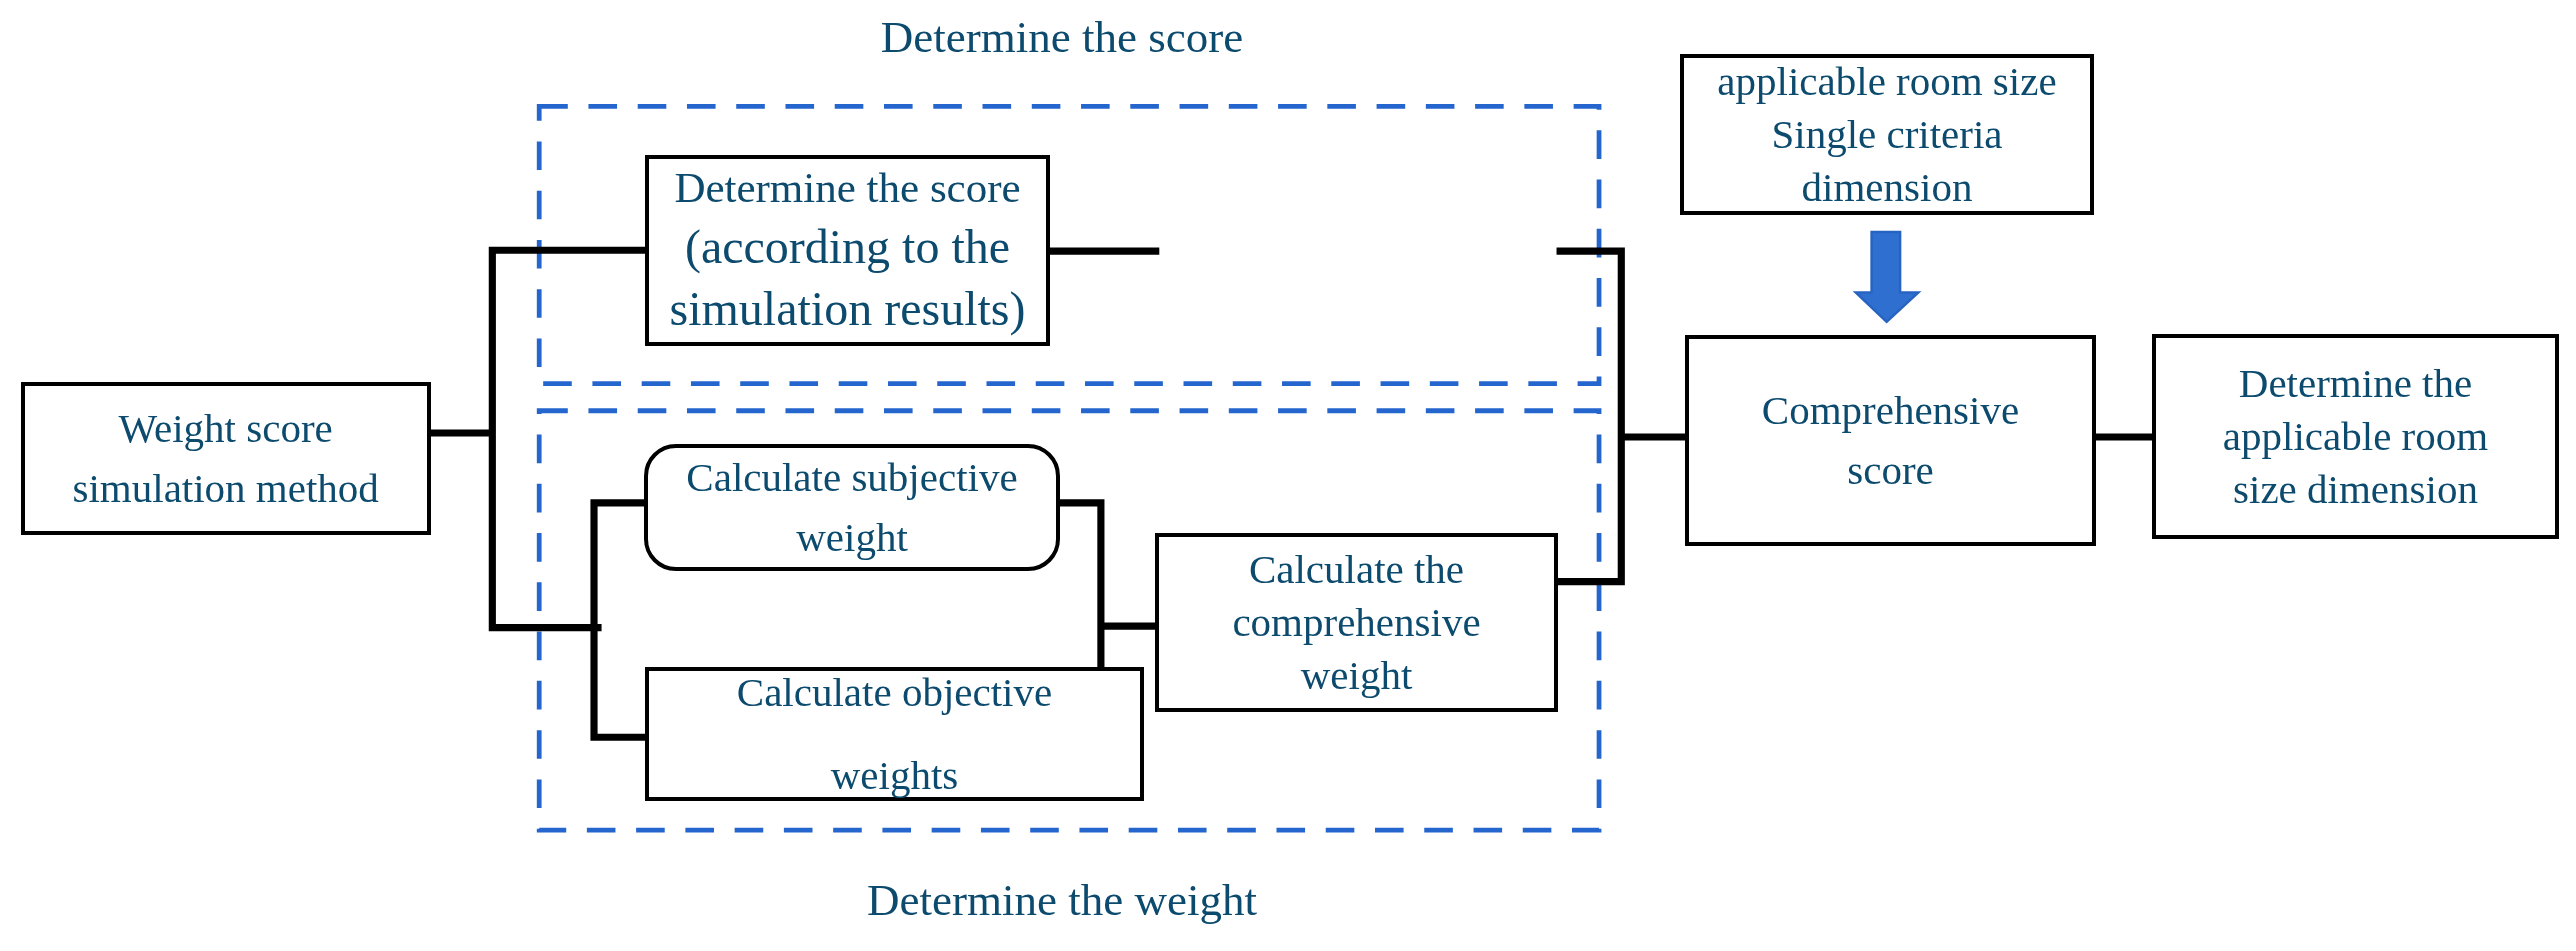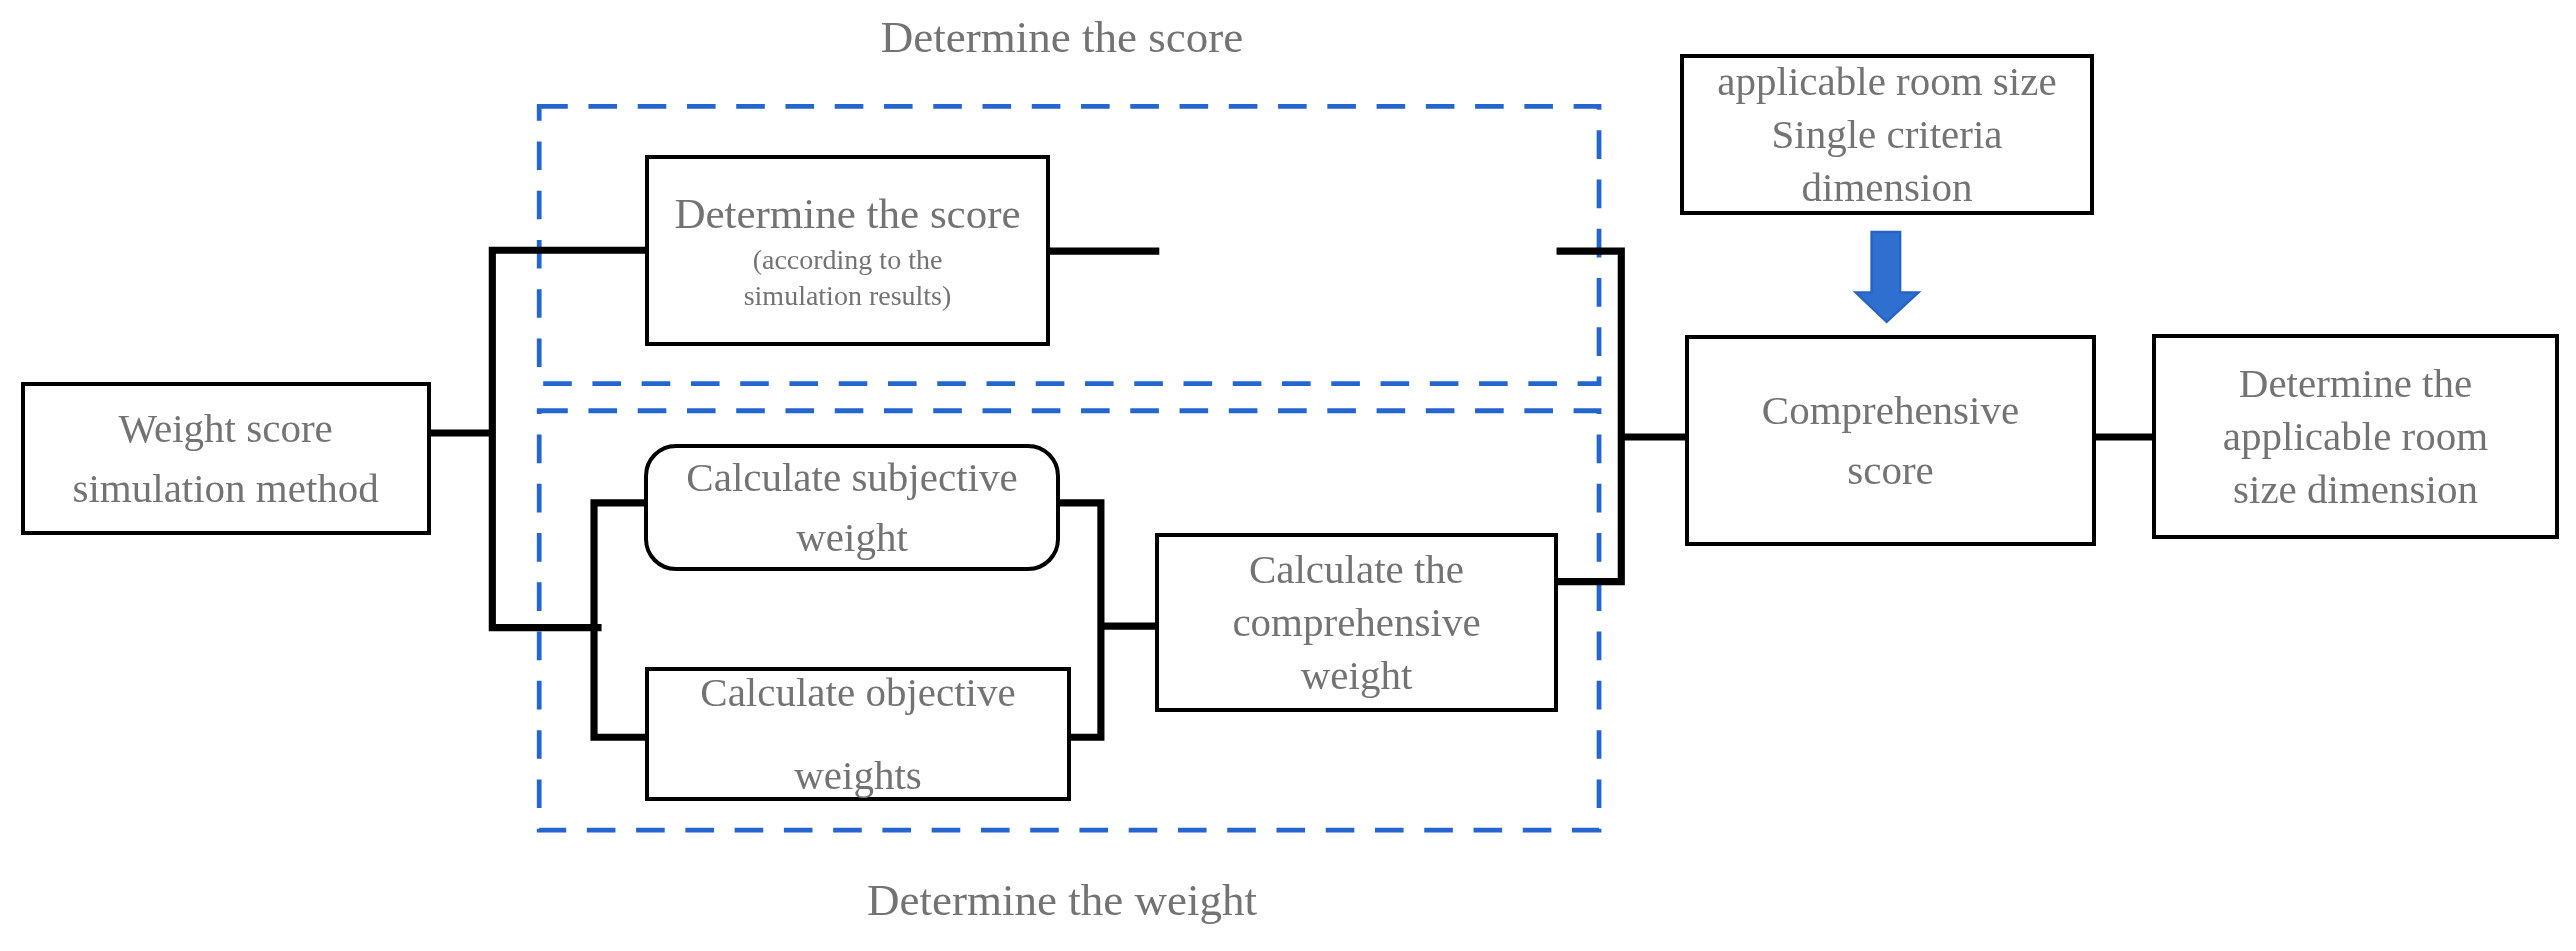--- a/index.html
+++ b/index.html
@@ -1,41 +1,41 @@
 <!DOCTYPE html>
 <html style="font-size:12.7px"><head>
 <meta charset="utf-8">
 <style>
   html,body{margin:0;padding:0;background:#ffffff;}
   .stage{
     position:relative;
     width:2576px;height:951px;
     background:#ffffff;
     font-family:"Liberation Serif","DejaVu Serif",serif;
-    color:#737373;
+    color:#0c4a6e;
     overflow:hidden;
   }
   .layer{position:absolute;left:0;top:0;}
   .node{
     position:absolute;
     box-sizing:border-box;
     border:4.8px solid #000;
     background:#fff;
     display:flex;
     flex-direction:column;
     justify-content:center;
     align-items:center;
     text-align:center;
     font-size:41px;
     line-height:1.45;
     z-index:2;
   }
   .node.tight{line-height:1.3;}
   .node .big{font-size:43px;}
-  .node .small{font-size:28px;line-height:1.3;}
+  .node .small{font-size:48px;line-height:1.3;}
   .caption{
     position:absolute;
     width:556px;
     text-align:center;
     font-size:45px;
     line-height:1.2;
     z-index:3;
   }
 </style>
 </head>
@@ -88,21 +88,21 @@
     <div>Determine the</div>
     <div>applicable room</div>
     <div>size dimension</div>
   </div>
 
   <div class="node" style="left:644px;top:444px;width:416px;height:127px;border-radius:32px;">
     <div>Calculate subjective</div>
     <div>weight</div>
   </div>
 
-  <div class="node" style="left:645px;top:667px;width:426px;height:134px;gap:23px;">
+  <div class="node" style="left:645px;top:667px;width:499px;height:134px;gap:23px;">
     <div>Calculate objective</div>
     <div>weights</div>
   </div>
 
   <div class="node tight" style="left:1155px;top:533px;width:403px;height:179px;">
     <div>Calculate the</div>
     <div>comprehensive</div>
     <div>weight</div>
   </div>
 

